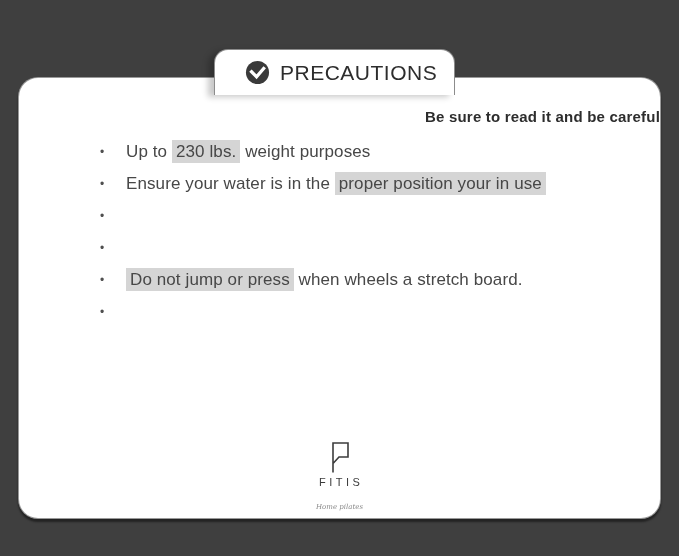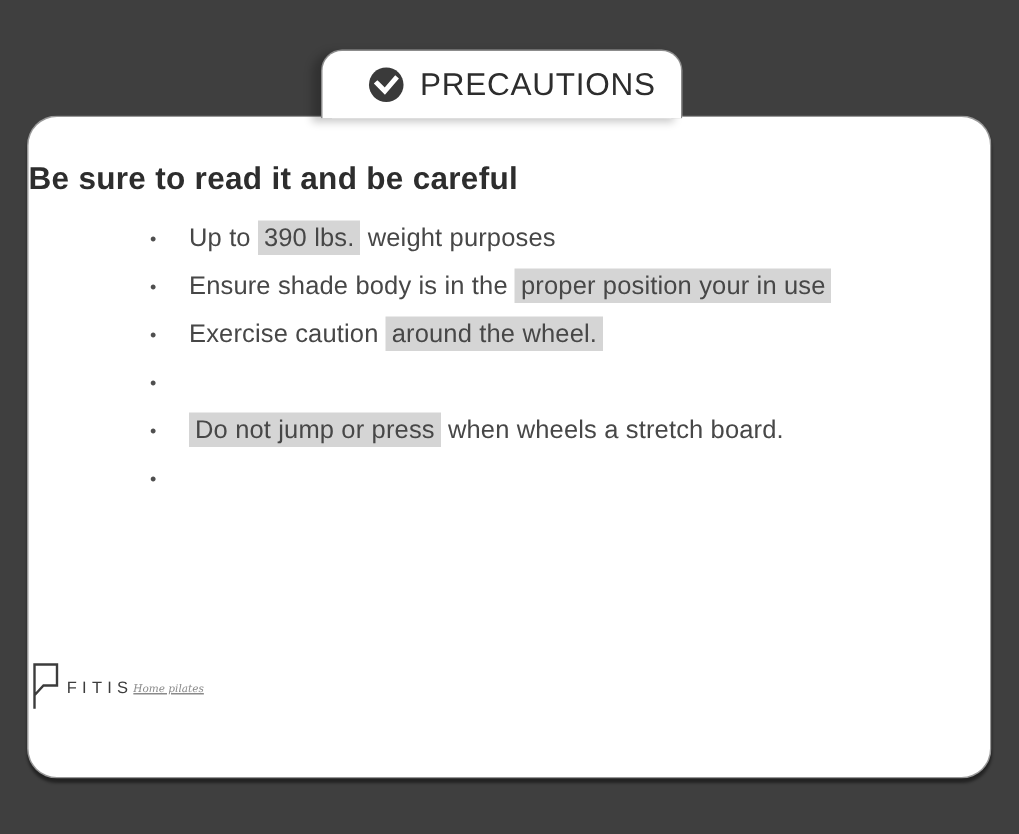--- a/index.html
+++ b/index.html
@@ -6,21 +6,21 @@
   html,body { width:679px; height:556px; overflow:hidden; }
   body {
     font-family:"Liberation Sans", sans-serif;
     background:#3f3f3f;
     position:relative;
   }
   .stage { position:absolute; inset:0; background:#3f3f3f; }
 
   
   .tab {
-    position:absolute; left:214px; top:33px; width:241px; height:46px;
+    position:absolute; left:214px; top:49px; width:241px; height:46px;
     background:#ffffff;
     border:1px solid rgba(0,0,0,0.45); border-bottom:none;
     border-radius:14px 14px 0 0;
     z-index:3;
     display:flex; align-items:center;
     padding-left:30px;
     box-shadow:-6px 2px 6px rgba(0,0,0,0.22);
   }
   .tab .check { width:25px; height:25px; display:block; flex:0 0 auto; }
   .tab .tab-label {
@@ -33,23 +33,24 @@
   .card {
     position:absolute; left:18px; top:77px; width:643px; height:442px;
     background:#ffffff;
     border:1px solid rgba(0,0,0,0.40);
     border-radius:20px;
     z-index:2;
     box-shadow:0 3px 2px rgba(0,0,0,0.45);
   }
   .card-title {
     margin-top:30px;
-    text-align:left;
-    font-size:21px; font-weight:600; color:#2d2d2d;
+    text-align:right;
+    font-size:15px; font-weight:600; color:#2d2d2d;
     letter-spacing:0.2px;
+    padding-left:33px;
   }
 
   
   .plist {
     list-style:none;
     margin-top:11px;
     padding-left:81px;
   }
   .plist li { display:flex; }
   .bullet {
@@ -60,32 +61,32 @@
   .lines { flex:1; }
   .line {
     line-height:32px; font-size:17px; color:#474747;
     letter-spacing:0.1px; white-space:nowrap;
   }
   .hl { background:#d5d5d5; padding:2px 4px; }
 
   
   .brand {
     position:absolute; left:0; right:0; top:364px;
-    display:flex; flex-direction:row; align-items:center;
+    display:flex; flex-direction:column; align-items:center;
   }
   .brand .flag { display:block; }
   .brand-name {
     margin-top:3px;
     font-size:11px; letter-spacing:3.5px; color:#3c3c3c;
     text-indent:3.5px; 
   }
   .brand-tagline {
-    margin-top:2px;
+    margin-top:15px;
     font-family:"DejaVu Serif", serif; font-style:italic;
-    font-size:7px; color:#8a8a8a;text-decoration:underline;
+    font-size:7px; color:#8a8a8a;
   }
 </style>
 </head>
 <body>
 
 <div class="stage">
 
   <div class="tab">
     <svg class="check" viewBox="0 0 26 26" width="25" height="25" aria-hidden="true">
       <circle cx="13" cy="13" r="12" fill="#3a3a3a"></circle>
@@ -94,33 +95,32 @@
     <span class="tab-label">PRECAUTIONS</span>
   </div>
 
   <div class="card">
     <h1 class="card-title">Be sure to read it and be careful</h1>
 
     <ul class="plist">
         <li>
           <span class="bullet">•</span>
           <div class="lines">
-            <div class="line"><span class="">Up to </span><span class="hl">390 lbs.</span><span class=""> weight purposes</span></div>
+            <div class="line"><span class="">Up to </span><span class="hl">230 lbs.</span><span class=""> weight purposes</span></div>
           </div>
         </li>
         <li>
           <span class="bullet">•</span>
           <div class="lines">
-            <div class="line"><span class="">Ensure shade body is in the </span><span class="hl">proper position your in use</span></div>
+            <div class="line"><span class="">Ensure your water is in the </span><span class="hl">proper position your in use</span></div>
           </div>
         </li>
         <li>
           <span class="bullet">•</span>
           <div class="lines">
-            <div class="line"><span class="">Exercise caution </span><span class="hl">around the wheel.</span></div>
           </div>
         </li>
         <li>
           <span class="bullet">•</span>
           <div class="lines">
           </div>
         </li>
         <li>
           <span class="bullet">•</span>
           <div class="lines">

